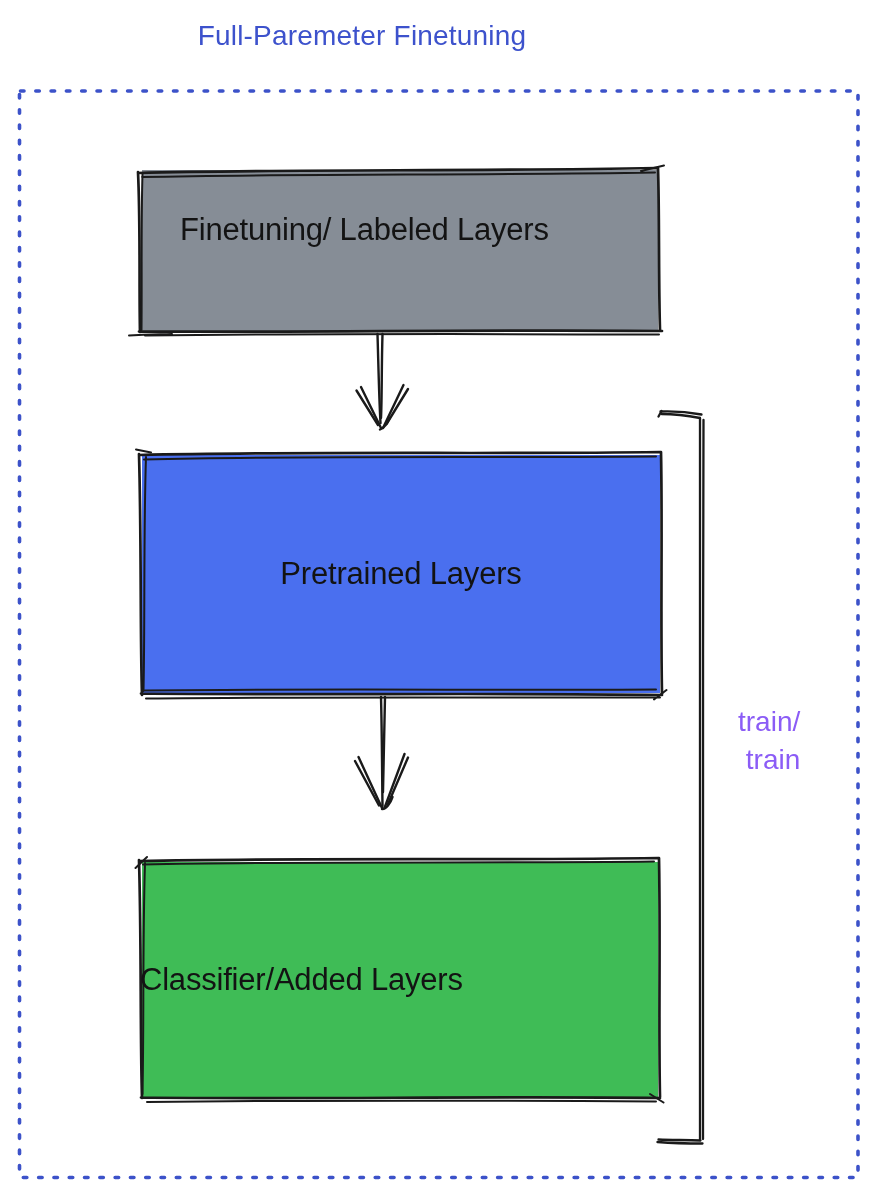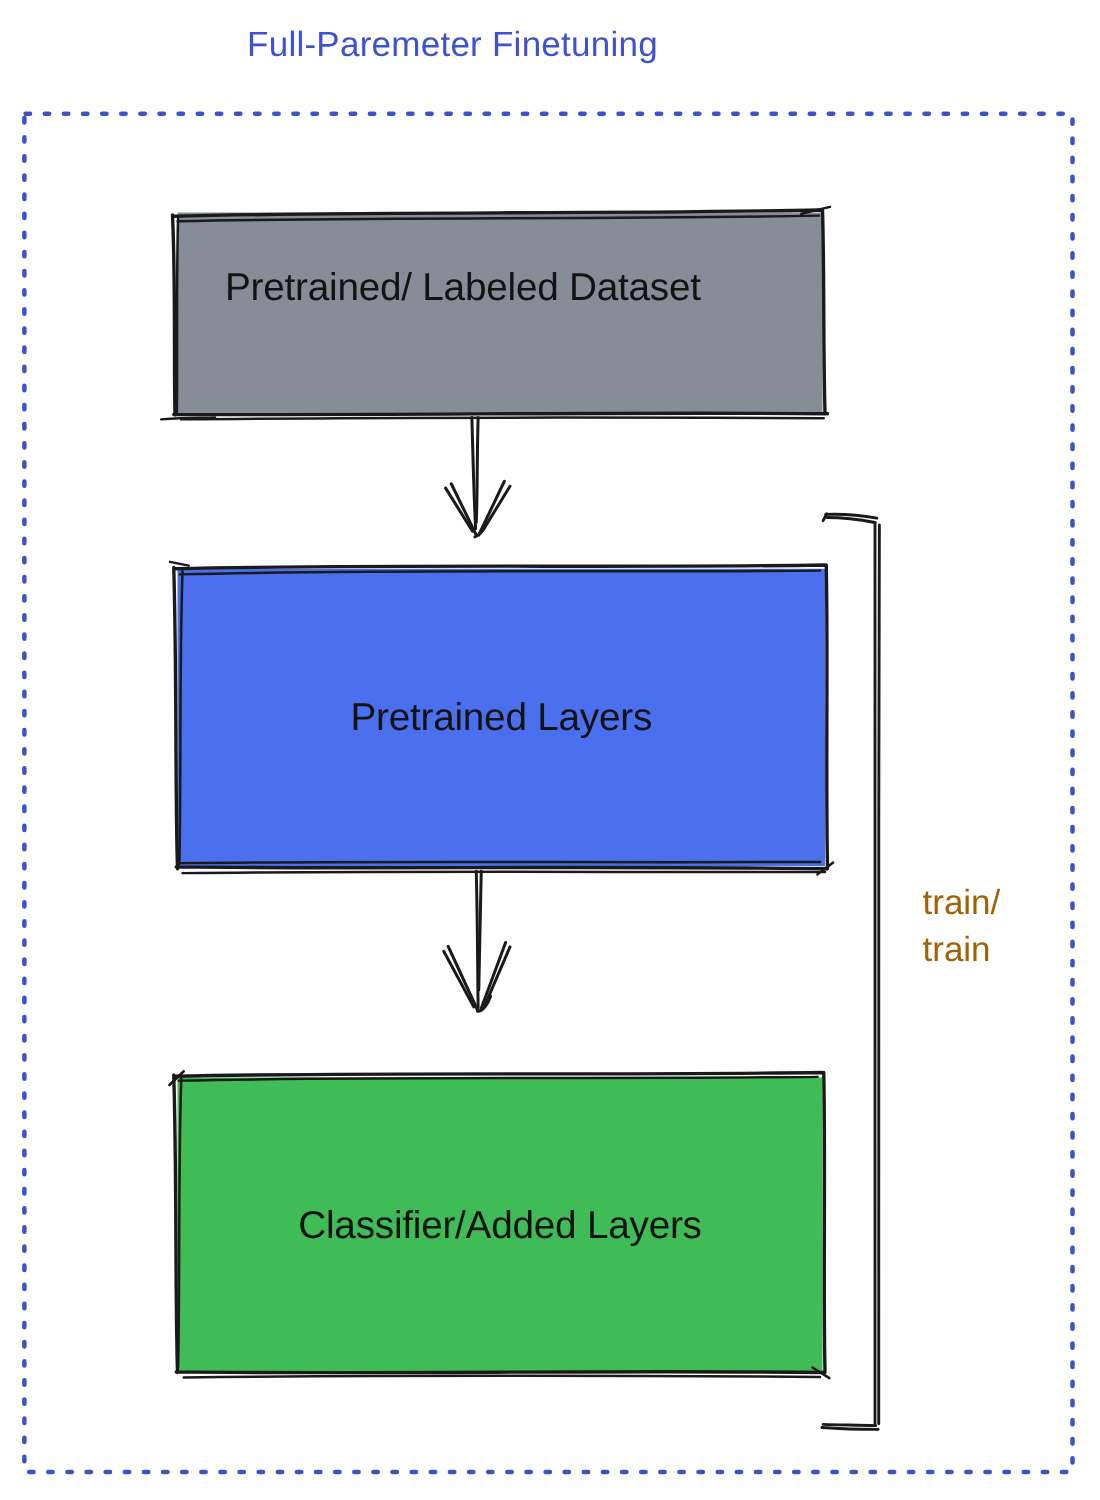--- a/index.html
+++ b/index.html
@@ -30,28 +30,29 @@
   .node-label {
     position: absolute;
     font-size: 31px;
     line-height: 36px;
     color: #131313;
     letter-spacing: -0.2px;
     white-space: nowrap;
   }
   .label-dataset    { left: 180px; top: 212px; }
   .label-pretrained { left: 140px; top: 556px; width: 522px; text-align: center; }
-  .label-classifier { left: 140px; top: 962px; width: 520px; text-align: center; }
+  .label-classifier { left: 140px; top: 962px; width: 520px; text-align: left; }
   .bracket-annotation {
     position: absolute;
     left: 738px; top: 703px;
     font-size: 28px;
     line-height: 38px;
-    color: #a16207;
+    color: #8b5cf6;
     white-space: nowrap;
+    text-align: right;
   }
 </style>
 </head>
 <body>
 
 <div class="canvas">
 
   <div class="diagram-title">Full-Paremeter Finetuning</div>
 
   <svg class="layer-svg" viewBox="0 0 880 1200" xmlns="http://www.w3.org/2000/svg">
@@ -128,21 +129,21 @@
       <path d="M700 418 C 699 660, 700 900, 700 1140"></path>
       <path d="M703.5 420 C 702.5 660, 703.5 910, 703 1139"></path>
       <path d="M700 418 C 687 415.5, 672 414, 661.5 414"></path>
       <path d="M701.5 414.5 C 688 412, 674 411, 660.5 411.5"></path>
       <path d="M661.5 411 L 658.5 416.5"></path>
       <path d="M700.5 1140.5 C 686 1140, 672 1140, 658.5 1139.5"></path>
       <path d="M702.5 1143.5 C 687 1143.5, 671 1143, 657.5 1142"></path>
     </g>
   </svg>
 
-  <div class="node-label label-dataset">Pretrained/ Labeled Dataset</div>
+  <div class="node-label label-dataset">Finetuning/ Labeled Layers</div>
 
   <div class="node-label label-pretrained">Pretrained Layers</div>
 
   <div class="node-label label-classifier">Classifier/Added Layers</div>
 
   <div class="bracket-annotation">
     <div>train/</div>
     <div>train</div>
   </div>
 

